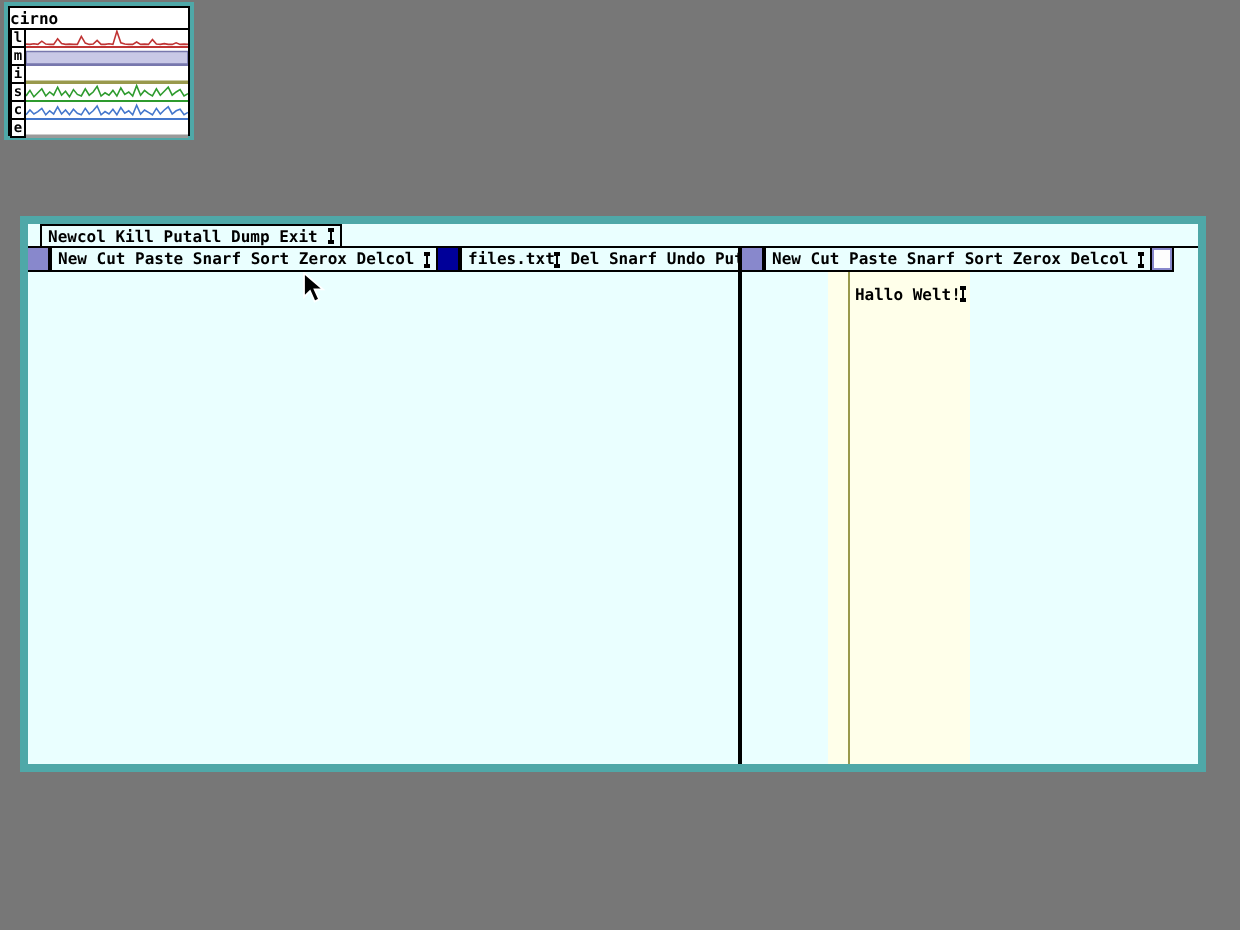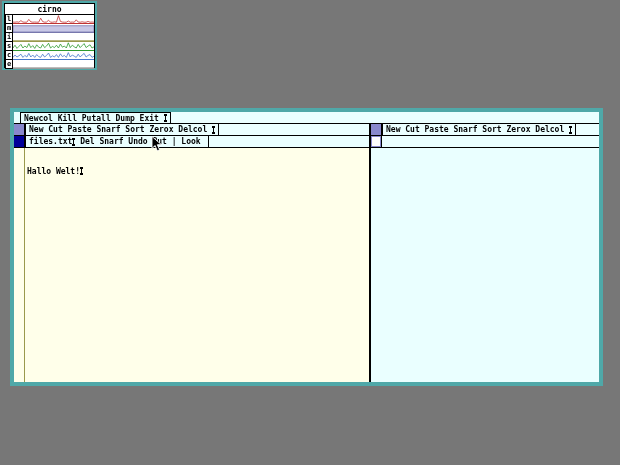--- a/index.html
+++ b/index.html
@@ -4,21 +4,21 @@
 <style>
   * { margin:0; padding:0; box-sizing:border-box; }
   html,body { width:620px; height:465px; }
   body { font-family:"DejaVu Sans Mono", monospace; }
   .desktop { position:relative; width:620px; height:465px; background:var(--desktop-bg,#777); overflow:hidden; }
 
   
   .stats-window { position:absolute; left:2px; top:1px; width:95px; height:69px;
     border:2px solid var(--win-border,#4fa8a8); background:#fff; }
   .stats-inner { width:100%; height:100%; border:1px solid #000; display:flex; flex-direction:column; }
-  .stats-title { height:11px; line-height:11px; text-align:center; font-size:8px; font-weight:bold;
+  .stats-title { height:11px; line-height:11px; font-size:8px; font-weight:bold;
     color:#000; border-bottom:1px solid #000; background:#fff; }
   .stats-rows { flex:1; display:flex; flex-direction:column; }
   .stats-row { flex:1; display:flex; min-height:0; }
   .stats-label { width:8px; border:1px solid #000; border-top:none; font-size:7px; font-weight:bold;
     line-height:8px; text-align:center; background:#fff; color:#000; }
   .stats-graph { flex:1; position:relative; background:#fff; }
   .stats-graph svg { position:absolute; left:0; top:0; width:100%; height:100%; display:block; }
 
   
   .acme-window { position:absolute; left:10px; top:108px; width:593px; height:278px;
@@ -29,21 +29,21 @@
   .main-gap { width:6px; }
   .tag-frame { border-left:1px solid #000; border-right:1px solid #000;
     background:var(--tag-bg,#eaffff); display:flex; align-items:center;
     padding:0 3px; font-size:8px; font-weight:bold; color:#000; white-space:pre; }
   .main-tag-frame { border-top:1px solid #000; }
   .tag-btn { width:11px; flex:none; border-right:1px solid #000; }
   .col-btn { background:var(--column-button,#8888cc); }
   .dirty-btn { background:var(--dirty-button,#000099); }
   .clean-btn { background:#fdfdfd; box-shadow:inset 0 0 0 1px var(--column-button,#8888cc); }
   .columns { flex:1; display:flex; min-height:0; }
-  .column { display:flex; flex-direction:column; min-width:0; }
+  .column { display:flex; flex-direction:row; min-width:0; }
   .column-left { width:355px; flex:none; }
   .column-right { flex:1; border-left:2px solid #000; }
   .win-body { flex:1; display:flex; background:var(--body-bg,#ffffea); min-height:0; }
   .scrollbar { width:11px; flex:none; background:var(--body-bg,#ffffea);
     border-right:1px solid var(--scrollbar-line,#99994c); }
   .body-text { flex:1; padding:18px 2px; font-size:8px; font-weight:bold; color:#000;
     line-height:11px; white-space:pre; overflow:hidden; }
 
   
   .tick { display:inline-block; position:relative; width:1px; height:8px; background:#000;

